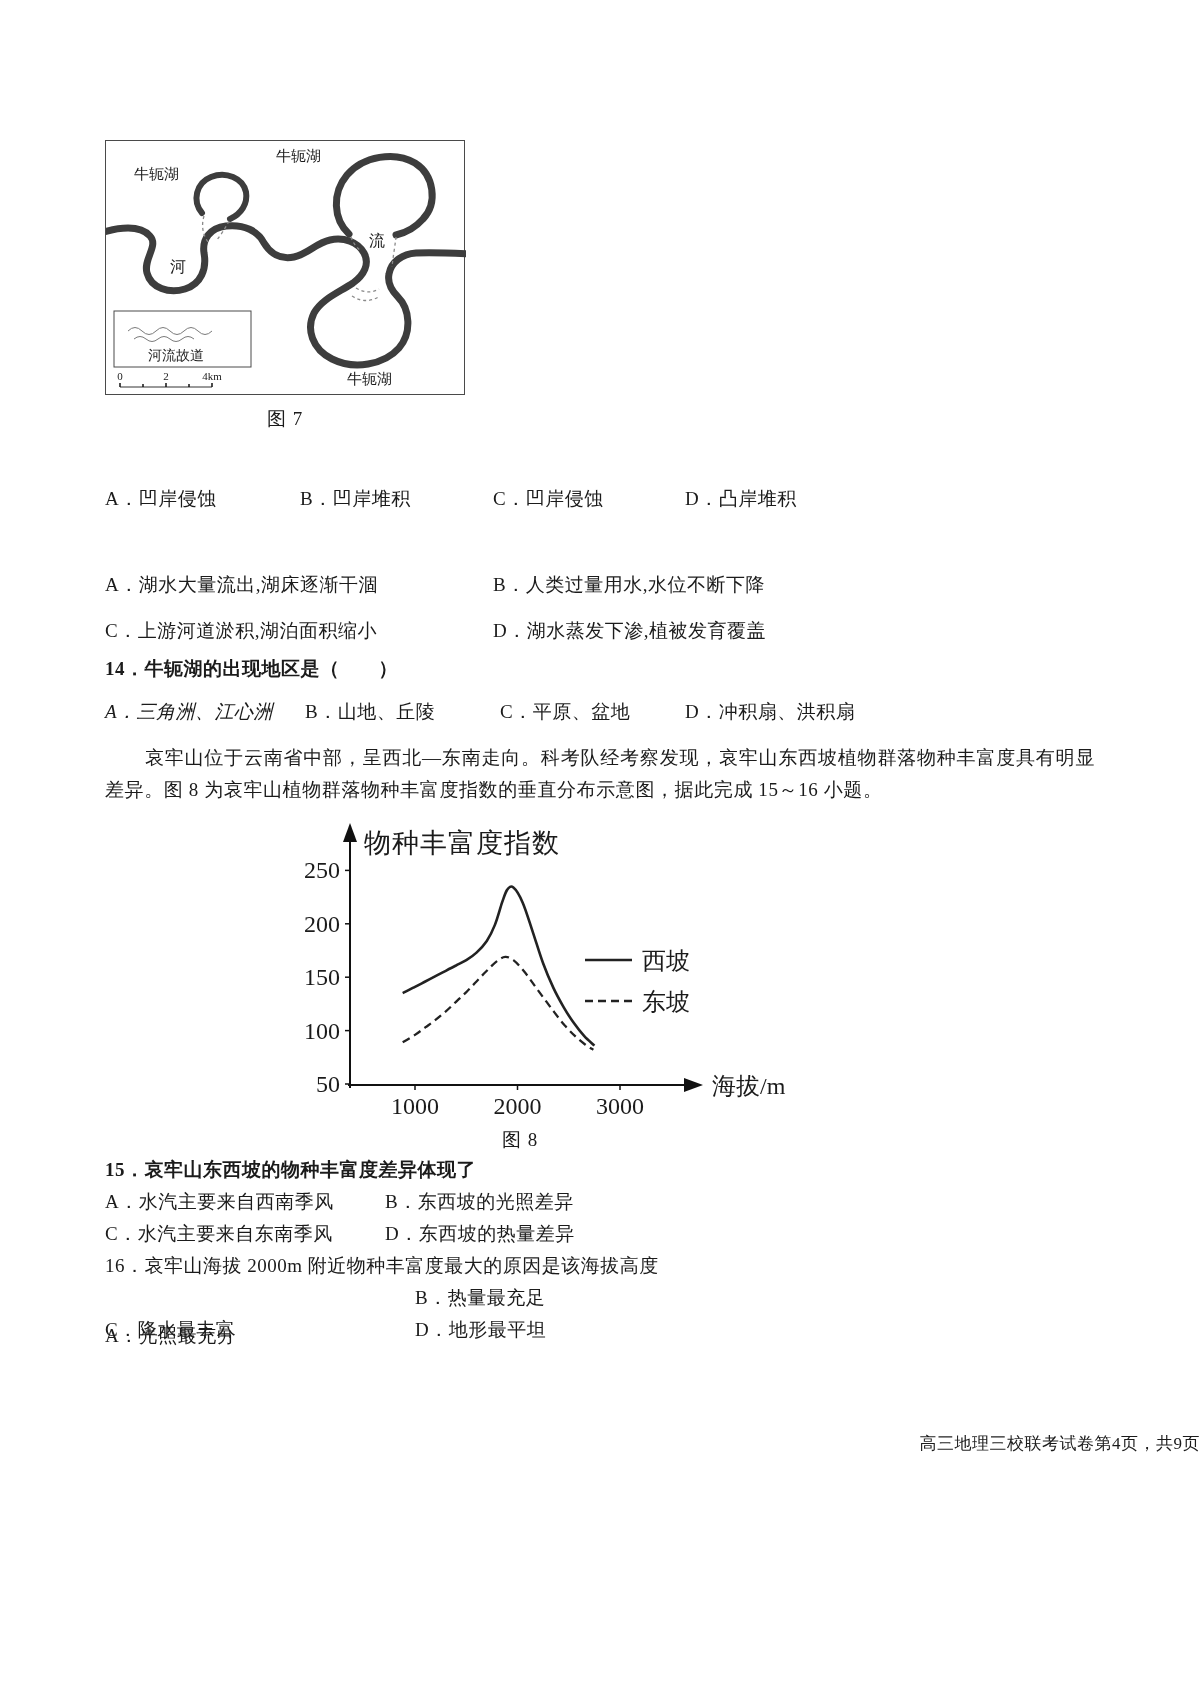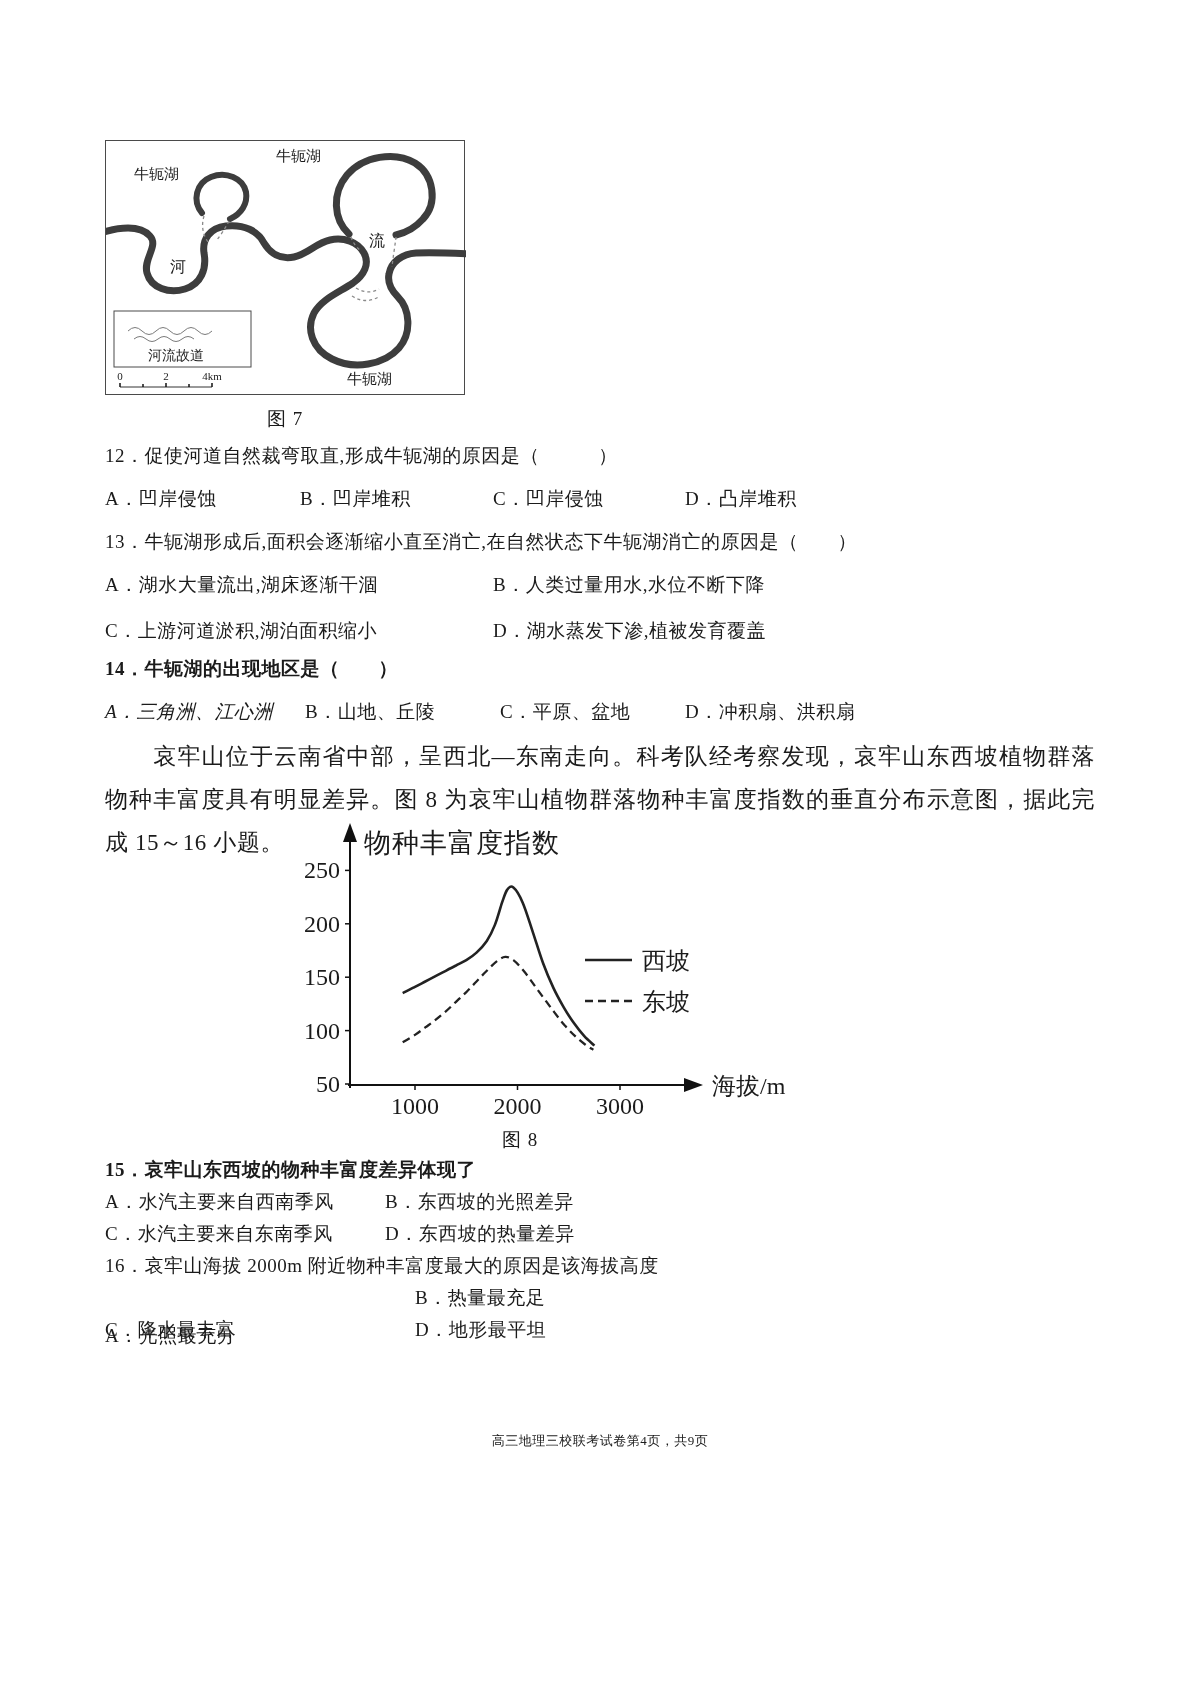--- a/index.html
+++ b/index.html
@@ -4,23 +4,23 @@
 <style>
   * { margin:0; padding:0; box-sizing:border-box; }
   html,body { background:#ffffff; }
   .page {
     position:relative; width:1200px; height:1698px; background:#ffffff;
     font-family:"Liberation Serif","DejaVu Serif",serif; color:#1b1b1b; overflow:hidden;
   }
   .abs { position:absolute; }
   .stem { font-size:19px; white-space:nowrap; letter-spacing:0.5px; }
   .opt  { font-size:19px; white-space:nowrap; letter-spacing:0.5px; }
-  .passage { font-size:23px; line-height:43px; text-indent:2.1em; text-align:justify; letter-spacing:0.6px; }
+  .passage { font-size:19px; line-height:32px; text-indent:2.1em; text-align:justify; letter-spacing:0.6px;margin-top:7px; }
   .caption { font-size:19px; text-align:center; letter-spacing:1px; }
-  .footer { font-size:13px; text-align:center; width:100%; letter-spacing:0.5px; }
+  .footer { font-size:17px; text-align:right; width:100%; letter-spacing:0.5px; }
   .figure-box { border:1px solid #4a4a4a; background:#fff; }
   svg text { font-family:"Liberation Serif","DejaVu Serif",serif; fill:#1b1b1b; }
   .map-label { font-size:15px; }
   .map-label-big { font-size:16px; }
   .legend-text { font-size:14px; }
   .scale-text { font-size:11px; text-anchor:middle; }
   .river { fill:none; stroke:#3d3d3d; stroke-width:7; stroke-linecap:round; }
   .oxbow { fill:none; stroke:#3d3d3d; stroke-linecap:round; }
   .old-channel { fill:none; stroke:#8a8a8a; stroke-width:1.3; stroke-dasharray:3 3; }
   .wavy { fill:none; stroke:#7a7a7a; stroke-width:1; }
@@ -80,27 +80,25 @@
       <line x1="14" y1="246" x2="106" y2="246" stroke="#333" stroke-width="1"></line>
       <line x1="14" y1="242" x2="14" y2="246" class="tickmark"></line>
       <line x1="37" y1="243" x2="37" y2="246" class="tickmark"></line>
       <line x1="60" y1="242" x2="60" y2="246" class="tickmark"></line>
       <line x1="83" y1="243" x2="83" y2="246" class="tickmark"></line>
       <line x1="106" y1="242" x2="106" y2="246" class="tickmark"></line>
     </svg>
   </div>
   <div class="abs caption" style="left:105px; top:406px; width:360px;">图 7</div>
 
-  <div class="abs stem" style="left:105px; top:443px;">12．促使河道自然裁弯取直,形成牛轭湖的原因是（　　　）</div>
   <div class="abs opt" style="left:105px; top:486px;">A．凹岸侵蚀</div>
   <div class="abs opt" style="left:300px; top:486px;">B．凹岸堆积</div>
   <div class="abs opt" style="left:493px; top:486px;">C．凹岸侵蚀</div>
   <div class="abs opt" style="left:685px; top:486px;">D．凸岸堆积</div>
 
-  <div class="abs stem" style="left:105px; top:529px;">13．牛轭湖形成后,面积会逐渐缩小直至消亡,在自然状态下牛轭湖消亡的原因是（　　）</div>
   <div class="abs opt" style="left:105px; top:572px;">A．湖水大量流出,湖床逐渐干涸</div>
   <div class="abs opt" style="left:493px; top:572px;">B．人类过量用水,水位不断下降</div>
   <div class="abs opt" style="left:105px; top:618px;">C．上游河道淤积,湖泊面积缩小</div>
   <div class="abs opt" style="left:493px; top:618px;">D．湖水蒸发下渗,植被发育覆盖</div>
 
   <div class="abs stem" style="left:105px; top:656px;font-weight:bold;">14．牛轭湖的出现地区是（　　）</div>
   <div class="abs opt" style="left:105px; top:699px;font-style:italic;">A．三角洲、江心洲</div>
   <div class="abs opt" style="left:305px; top:699px;">B．山地、丘陵</div>
   <div class="abs opt" style="left:500px; top:699px;">C．平原、盆地</div>
   <div class="abs opt" style="left:685px; top:699px;">D．冲积扇、洪积扇</div>

